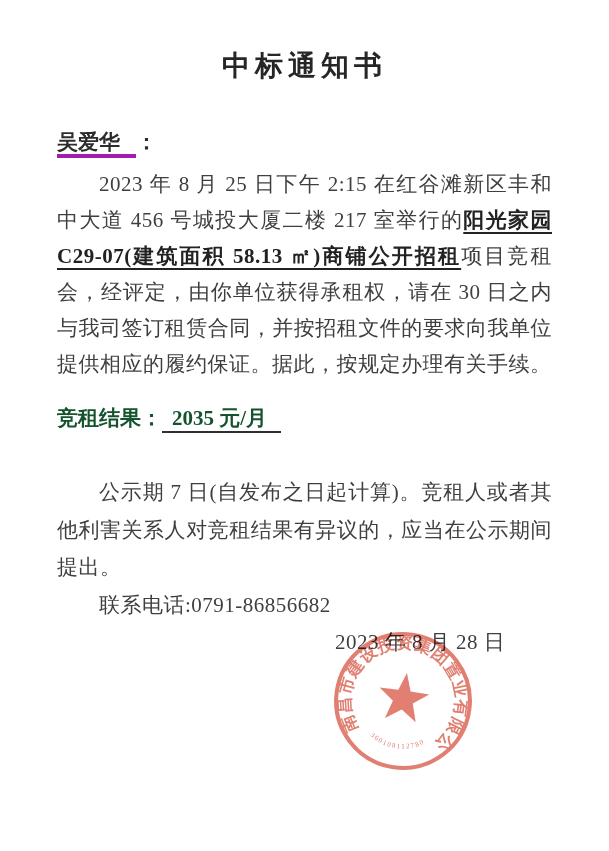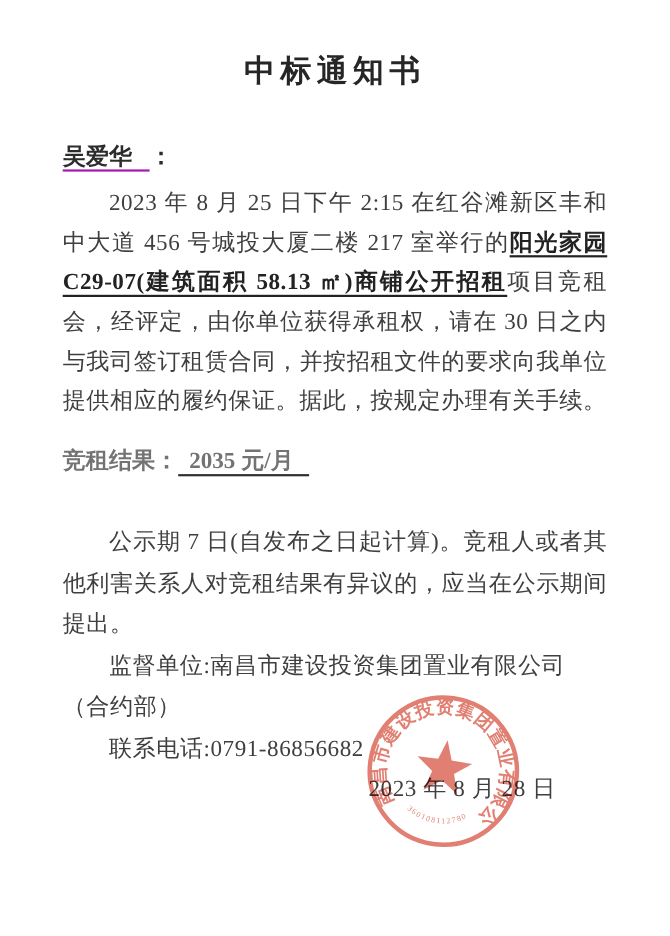--- a/index.html
+++ b/index.html
@@ -25,21 +25,21 @@
     line-height: 36px;
   }
   .addressee {
     margin-top: 40px;
     font-size: 21px;
     line-height: 37.5px;
     font-weight: bold;
     color: #2c2c2c;
   }
   .addressee .name {
-    border-bottom: 2px solid #a21caf;
+    border-bottom: 4px solid #a21caf;
     padding-right: 16px;
   }
   .body-par {
     margin-top: 4px;
     font-size: 21px;
     line-height: 36px;
     text-align: justify;
     text-indent: 2em;
     letter-spacing: 0.5px;
   }
@@ -48,21 +48,21 @@
     color: #222222;
     text-decoration: underline;
     text-decoration-thickness: 2px;
     text-underline-offset: 5px;
   }
   .result-line {
     margin-top: 18px;
     font-size: 21px;
     line-height: 37.5px;
     font-weight: bold;
-    color: #737373;
+    color: #14532d;
   }
   .result-line .value {
     border-bottom: 2px solid #2f2f2f;
     padding: 0 14px 1px 10px;
   }
   .notice-par {
     margin-top: 37px;
     font-size: 21px;
     line-height: 37.5px;
     text-align: justify;
@@ -112,21 +112,20 @@
     <h1 class="doc-title">中标通知书</h1>
 
     <p class="addressee"><span class="name">吴爱华</span><span>：</span></p>
 
     <p class="body-par"><span>2023 年 8 月 25 日下午 2:15 在红谷滩新区丰和中大道 456 号城投大厦二楼 217 室举行的</span><span class="highlight">阳光家园 C29-07(建筑面积 58.13 ㎡)商铺公开招租</span><span>项目竞租会，经评定，由你单位获得承租权，请在 30 日之内与我司签订租赁合同，并按招租文件的要求向我单位提供相应的履约保证。据此，按规定办理有关手续。</span></p>
 
     <p class="result-line"><span>竞租结果：</span><span class="value">2035 元/月</span></p>
 
     <p class="notice-par">公示期 7 日(自发布之日起计算)。竞租人或者其他利害关系人对竞租结果有异议的，应当在公示期间提出。</p>
 
-    <p class="plain-line">监督单位:南昌市建设投资集团置业有限公司（合约部）</p>
 
     <p class="plain-line">联系电话:0791-86856682</p>
 
 
     <p class="date-line">2023 年 8 月 28 日</p>
 
   </div>
 
   <svg class="seal" viewBox="0 0 150 150">
     <defs>

